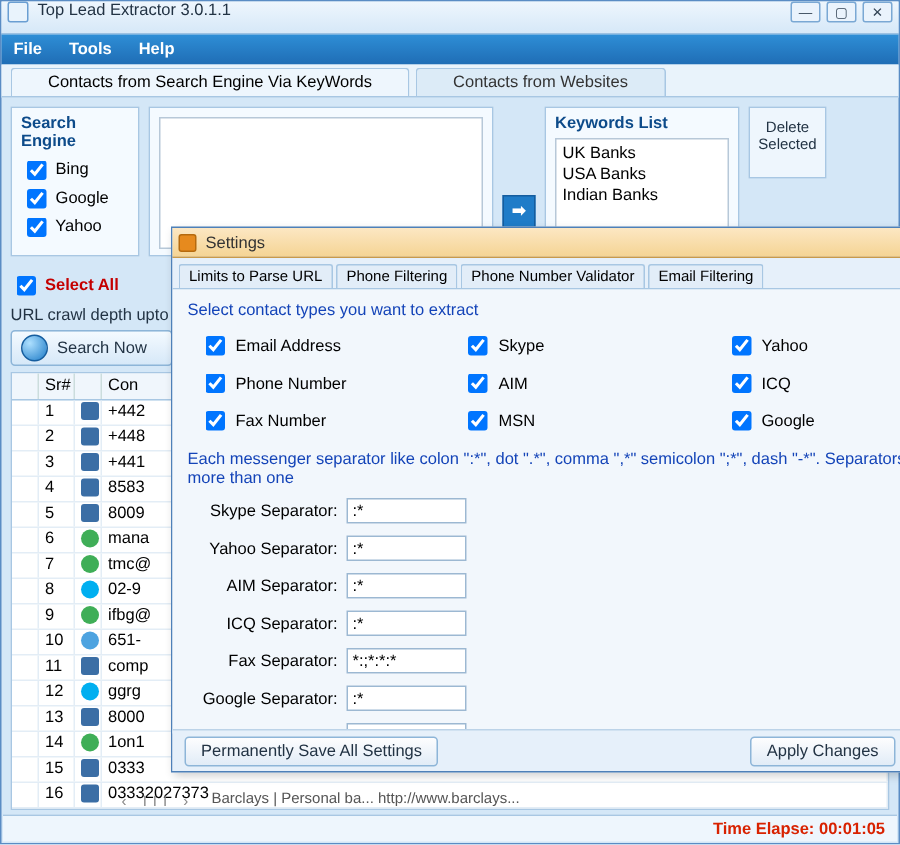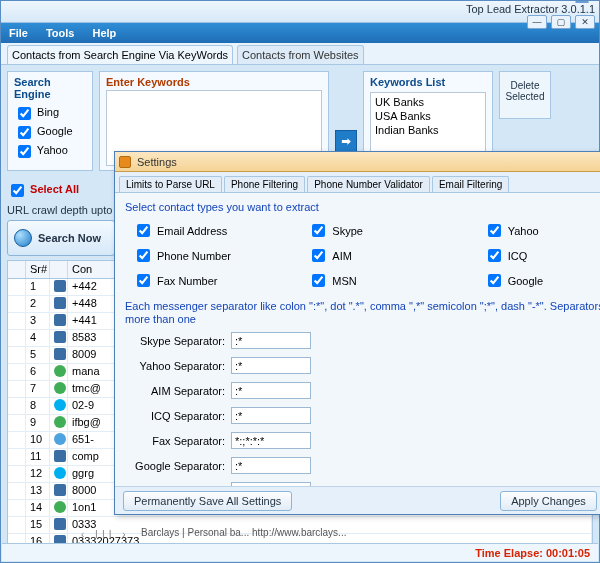--- a/index.html
+++ b/index.html
@@ -1,43 +1,43 @@
 <!DOCTYPE html>
 <html><head>
 <meta charset="utf-8">
 <style>
   * { box-sizing: border-box; font-family: Tahoma, Arial, sans-serif; font-size: 11px; }
   body { margin: 0; background: #fff; width: 600px; height: 563px; position: relative; overflow: hidden; }
   .window { border: 1px solid #5a8cc4; width: 600px; height: 563px; background: #d4e7f7; position: relative; }
-  .titlebar { height: 22px; background: linear-gradient(#eef6fd,#d6e8f8); display:flex; align-items:flex-end; padding:0 4px; border-bottom:1px solid #9cc1e2;flex-direction:column; }
+  .titlebar { height: 22px; background: linear-gradient(#eef6fd,#d6e8f8); display:flex; align-items:flex-start; padding:0 4px; border-bottom:1px solid #9cc1e2; }
   .titlebar .app-icon { width:14px; height:14px; border:1px solid #6a9ed2; background:#e9f3fc; margin-right:6px; border-radius:2px; }
   .titlebar .t-title { flex:1; color:#234; }
   .winbtns { display:flex; gap:4px; }
   .winbtn { width:20px; height:14px; border:1px solid #7aa8d4; background:#eaf3fc; font-size:9px; line-height:12px; text-align:center; color:#345; border-radius:2px; }
   .menubar { background: linear-gradient(#2e8ed6,#1f6db5); height:20px; display:flex; align-items:center; padding:0 8px; gap:18px; color:#fff; font-weight:bold; }
   .menubar span { cursor:default; }
   .tabs-main { background:#e9f3fb; height:22px; display:flex; align-items:flex-end; padding:0 6px; border-bottom:1px solid #a8c7e3; }
-  .tab { background:#eef6fd; border:1px solid #a8c7e3; border-bottom:none; padding:3px 4px; margin-right:4px; border-radius:3px 3px 0 0; }
+  .tab { background:#eef6fd; border:1px solid #a8c7e3; border-bottom:none; padding:3px 24px; margin-right:4px; border-radius:3px 3px 0 0; }
   .tab.inactive { background:#dcebf7; color:#333; }
   .content { padding:6px; display:flex; gap:6px; position:relative; }
   .panel { background:#f4faff; border:1px solid #a8c7e3; padding:4px 6px; }
   .panel .phead { color:#0d4b8a; font-weight:bold; margin-bottom:4px; }
   .searchEngine { width:86px; height:100px; }
   .enterKeywords { width:230px; height:100px; display:flex; flex-direction:column; }
   .ek-label { color:#b03a00; font-weight:bold; }
   .textarea { flex:1; background:#fff; border:1px solid #b7c8d8; margin-top:2px; }
   .arrowBtn { width:22px; height:22px; background:#1f7cc8; border:1px solid #155d9e; align-self:center; margin-top:40px; color:#fff; text-align:center; line-height:20px; font-weight:bold; }
   .keywordsList { width:130px; height:100px; }
   .kwl-box { background:#fff; border:1px solid #b7c8d8; height:72px; margin-top:2px; padding:2px 4px; line-height:14px; }
   .sidebtns { display:flex; flex-direction:column; gap:4px; }
   .sidebtn { width:52px; height:48px; background:#eef6fd; border:1px solid #a8c7e3; text-align:center; font-size:10px; padding-top:8px; color:#234; }
   .selectAll { margin:4px 6px 0; color:#c40000; font-weight:bold; }
   .selectAll input { vertical-align:middle; }
   .urlRow { margin:4px 6px; font-size:11px; color:#234; display:flex; align-items:center; }
-  .searchNow { margin:4px 6px; width:108px; height:36px; background:linear-gradient(#f4faff,#d6e8f8); border:1px solid #8db5d8; display:flex; align-items:center; gap:6px; padding:0 6px; font-weight:bold; color:#234; border-radius:3px; }
+  .searchNow { margin:4px 6px; width:108px; height:24px; background:linear-gradient(#f4faff,#d6e8f8); border:1px solid #8db5d8; display:flex; align-items:center; gap:6px; padding:0 6px; font-weight:normal; color:#234; border-radius:3px; }
   .globe { width:18px; height:18px; border-radius:50%; background:radial-gradient(circle at 30% 30%, #aee0ff, #1e7cc8); border:1px solid #155d9e; }
   .grid { margin:4px 6px; border:1px solid #a8c7e3; background:#fff; }
   .gridhead { background:#f0f6fc; border-bottom:1px solid #a8c7e3; display:flex; height:18px; }
   .gridhead div { border-right:1px solid #cdd; padding:2px 4px; }
   .gridrow { display:flex; height:17px; border-bottom:1px solid #e3edf6; }
   .gridrow div { border-right:1px solid #e3edf6; padding:1px 4px; overflow:hidden; white-space:nowrap; }
   .col0 { width:18px; }
   .col1 { width:24px; }
   .col2 { width:18px; }
   .col3 { flex:1; }
@@ -102,21 +102,20 @@
 
   <div class="content">
     <div class="panel searchEngine">
       <div class="phead">Search Engine</div>
       <label><input class="cb" type="checkbox" checked="" style=""> <span>Bing</span></label><br>
       <label><input class="cb" type="checkbox" checked="" style=""> <span>Google</span></label><br>
       <label><input class="cb" type="checkbox" checked="" style=""> <span>Yahoo</span></label>
     </div>
 
     <div class="panel enterKeywords">
-      <div class="ek-label">Enter Keywords</div>
       <div class="textarea"></div>
     </div>
 
     <div class="arrowBtn">➡</div>
 
     <div class="panel keywordsList">
       <div class="phead">Keywords List</div>
       <div class="kwl-box">
         <div>UK Banks</div>
         <div>USA Banks</div>

